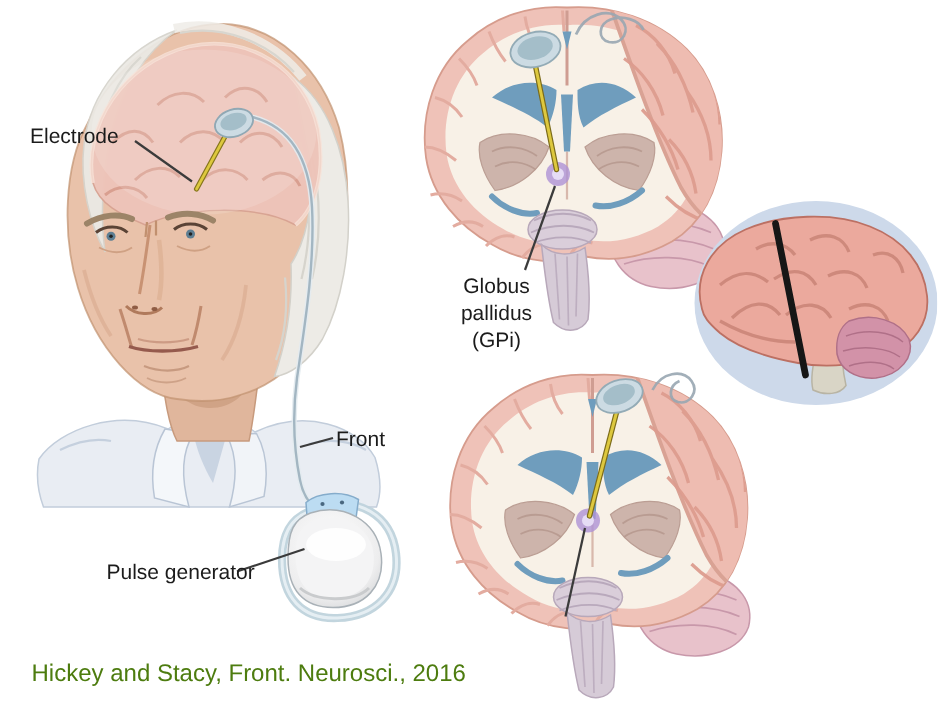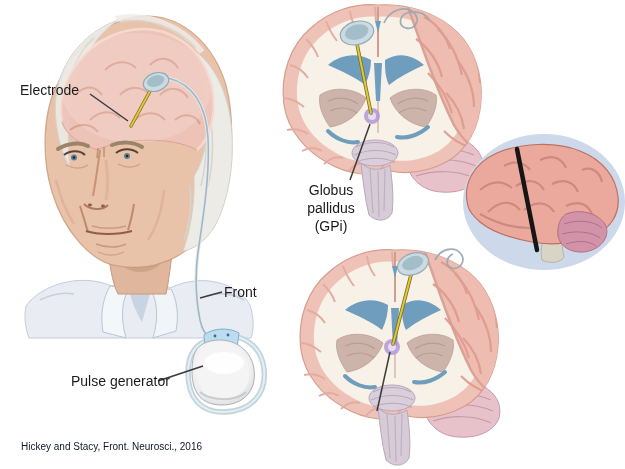--- a/index.html
+++ b/index.html
@@ -1,21 +1,21 @@
 <!DOCTYPE html>
 <html><head>
 <meta charset="utf-8">
 <style>
   html,body{margin:0;padding:0;background:#ffffff;}
   #stage{position:relative;width:625px;height:469px;background:#ffffff;overflow:hidden;
          font-family:"Liberation Sans",sans-serif;}
   #art{position:absolute;left:0;top:0;width:625px;height:469px;}
   .label{position:absolute;font-size:14px;line-height:18px;color:#1b1b1b;white-space:pre-line;}
   .label.center{text-align:center;}
-  .citation{position:absolute;font-size:10px;color:#0f172a;}
+  .citation{position:absolute;font-size:16px;color:#4d7c0f;}
 </style>
 </head>
 <body>
 
 <div id="stage">
 <svg id="art" viewBox="0 0 625 469" xmlns="http://www.w3.org/2000/svg">
   <defs>
     <radialGradient id="pgGrad" cx="45%" cy="38%" r="75%">
       <stop offset="0%" stop-color="#ffffff"></stop>
       <stop offset="70%" stop-color="#ededee"></stop>

